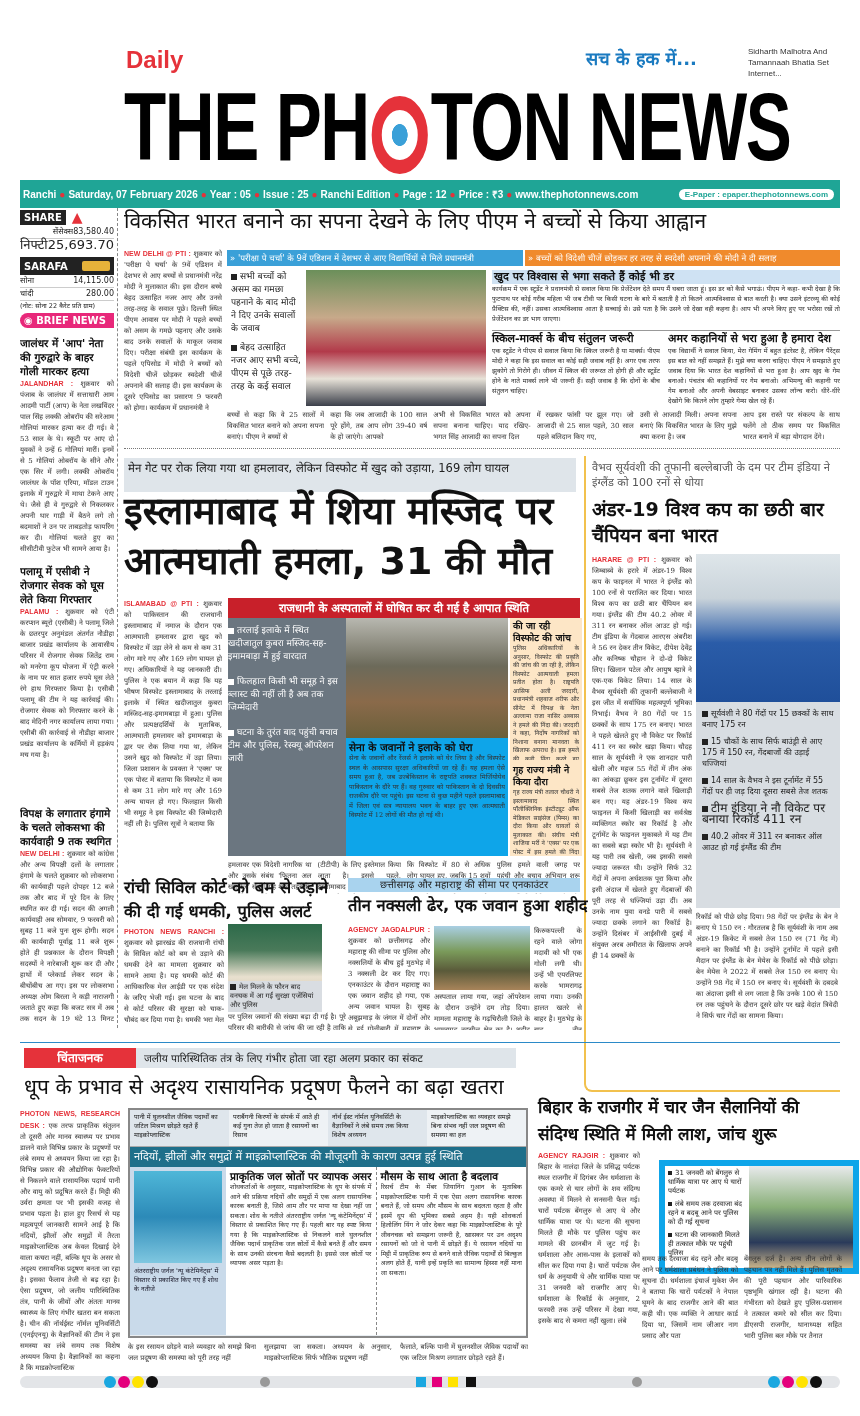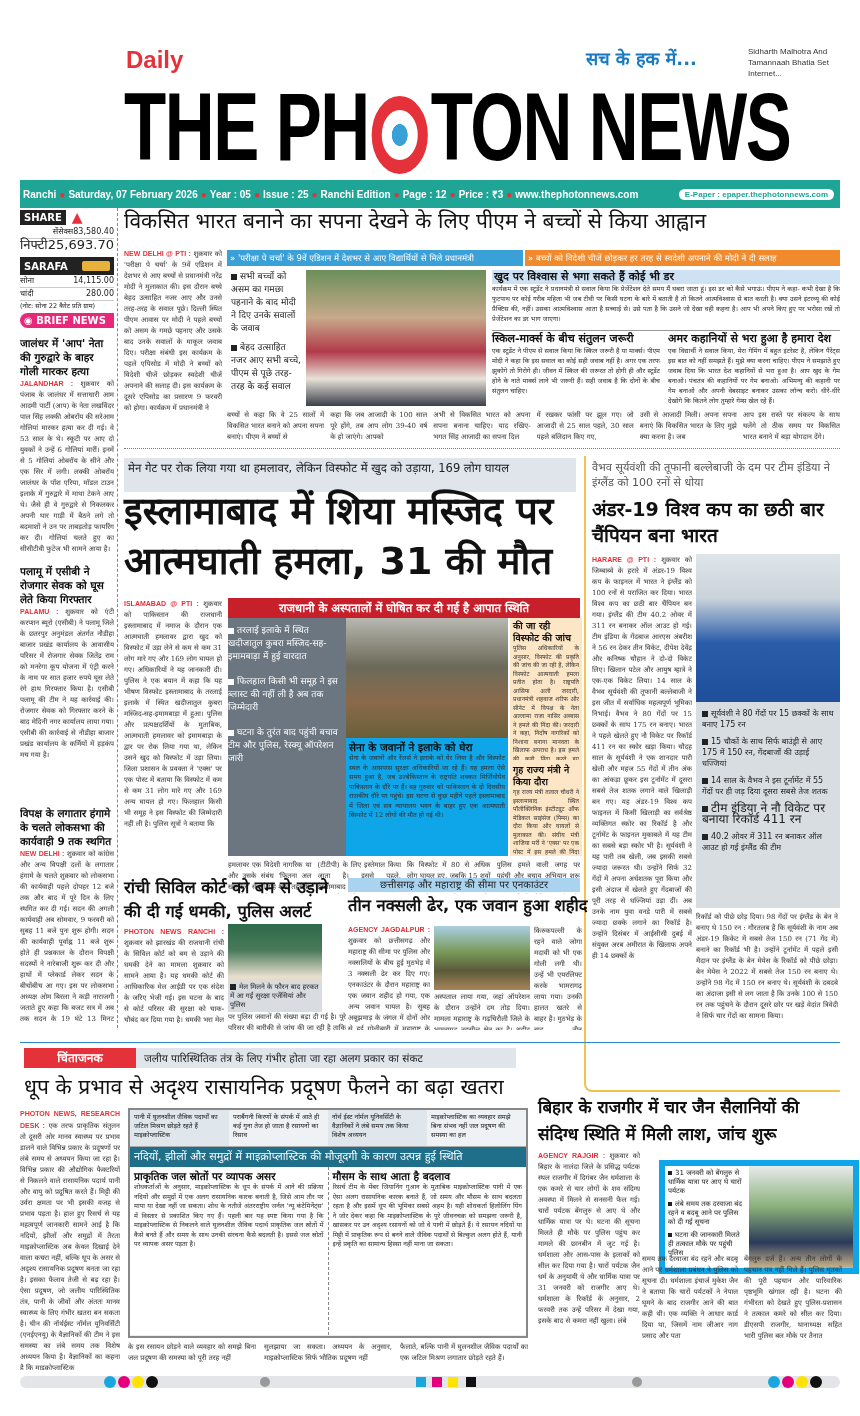--- a/index.html
+++ b/index.html
@@ -170,21 +170,21 @@
   <div class="bul" style="font-size:8px;line-height:11px;margin-top:6px;"><span class="sq"></span><span>15 चौकों के साथ सिर्फ बाउंड्री से आए 175 में 150 रन, गेंदबाजों की उड़ाई धज्जियां</span></div>
   <div class="bul" style="font-size:8px;line-height:11px;margin-top:6px;"><span class="sq"></span><span>14 साल के वैभव ने इस टूर्नामेंट में 55 गेंदों पर ही जड़ दिया दूसरा सबसे तेज शतक</span></div>
   <div class="bul" style="font-size:12px;line-height:11px;margin-top:6px;"><span class="sq"></span><span>टीम इंडिया ने नौ विकेट पर बनाया रिकॉर्ड 411 रन</span></div>
   <div class="bul" style="font-size:8px;line-height:11px;margin-top:6px;"><span class="sq"></span><span>40.2 ओवर में 311 रन बनाकर ऑल आउट हो गई इंग्लैंड की टीम</span></div>
 </div>
 <div class="abs txt" style="left:696px;top:912px;width:142px;height:174px;">रिकॉर्ड को पीछे छोड़ दिया। 98 गेंदों पर इंग्लैंड के बेन ने बनाए थे 150 रन : गौरतलब है कि सूर्यवंशी के नाम अब अंडर-19 क्रिकेट में सबसे तेज 150 रन (71 गेंद में) बनाने का रिकॉर्ड भी है। उन्होंने टूर्नामेंट में पहले इसी मैदान पर इंग्लैंड के बेन मेयेस के रिकॉर्ड को पीछे छोड़ा। बेन मेयेस ने 2022 में सबसे तेज 150 रन बनाए थे। उन्होंने 98 गेंद में 150 रन बनाए थे। सूर्यवंशी के दबदबे का अंदाजा इसी से लग जाता है कि उनके 100 से 150 रन तक पहुंचने के दौरान दूसरे छोर पर खड़े वेदांत त्रिवेदी ने सिर्फ चार गेंदों का सामना किया।</div>
 
 <div class="abs hd" style="left:124px;top:876px;width:222px;font-size:16.5px;line-height:24px;">रांची सिविल कोर्ट को बम से उड़ाने की दी गई धमकी, पुलिस अलर्ट</div>
 <div class="abs txt" style="left:124px;top:926px;width:100px;height:100px;"><span class="dl">PHOTON NEWS RANCHI :</span> <span>शुक्रवार को झारखंड की राजधानी रांची के सिविल कोर्ट को बम से उड़ाने की धमकी देने का मामला शुक्रवार को सामने आया है। यह धमकी कोर्ट की आधिकारिक मेल आईडी पर एक संदेश के जरिए भेजी गई। इस घटना के बाद से कोर्ट परिसर की सुरक्षा को चाक-चौबंद कर दिया गया है। धमकी भरा मेल मिलने के तुरंत बाद पुलिस और सुरक्षा एजेंसियां हरकत में आ गईं। कोर्ट परिसर में आने-जाने वाले हर व्यक्ति की सघन तलाशी ली जा रही है। कोर्ट के मुख्य द्वारों और संवेदनशील हिस्सों</span></div>
 <div class="abs photo" style="left:228px;top:924px;width:94px;height:88px;background:linear-gradient(180deg,#2d6a4a 0%,#4a7a5a 30%,#e8e0cf 60%,#c4b8a0 100%);">
-  <div style="position:absolute;left:0;bottom:0;width:100%;background:#d9dde2;font-size:7px;line-height:9px;padding:2px;"><span class="sq"></span><span>मेल मिलने के फौरन बाद हरकत में आ गईं सुरक्षा एजेंसियां और पुलिस</span></div>
+  <div style="position:absolute;left:0;bottom:0;width:100%;background:#d9dde2;font-size:7px;line-height:9px;padding:2px;"><span class="sq"></span><span>मेल मिलने के फौरन बाद वनचक में आ गईं सुरक्षा एजेंसियां और पुलिस</span></div>
 </div>
 <div class="abs txt" style="left:228px;top:1012px;width:118px;height:20px;">पर पुलिस जवानों की संख्या बढ़ा दी गई है। पूरे परिसर की बारीकी से जांच की जा रही है ताकि किसी भी संदिग्ध वस्तु का पता लगाया जा सके। कोर्ट परिसर में लगे कैमरों की फीड पर पुलिस की टीम लगातार नजर बनाए हुए है।</div>
 
 <div class="abs" style="left:348px;top:878px;width:232px;height:14px;background:#a9d3ee;font-size:10px;line-height:14px;text-align:center;white-space:nowrap;overflow:hidden;">छत्तीसगढ़ और महाराष्ट्र की सीमा पर एनकाउंटर</div>
 <div class="abs hd" style="left:348px;top:894px;width:232px;font-size:16.5px;line-height:24px;white-space:nowrap;">तीन नक्सली ढेर, एक जवान हुआ शहीद</div>
 <div class="abs txt" style="left:348px;top:924px;width:82px;height:106px;"><span class="dl">AGENCY JAGDALPUR :</span> <span>शुक्रवार को छत्तीसगढ़ और महाराष्ट्र की सीमा पर पुलिस और नक्सलियों के बीच हुई मुठभेड़ में 3 नक्सली ढेर कर दिए गए। एनकाउंटर के दौरान महाराष्ट्र का एक जवान शहीद हो गया, एक अन्य जवान घायल है। सुबह अबूझमाड़ के जंगल में दोनों ओर से हुई गोलीबारी में महाराष्ट्र के सी-60 कमांडोज ने 3 नक्सलियों को मार गिराया। नक्सलियों की ओर से फायरिंग में कॉन्स्टेबल दीपक चिन्ना मदावी (38 साल) को गोली लग गई। उन्हें तुरंत एयरलिफ्ट कर भामरागढ़ के</span></div>
 <div class="abs photo" style="left:434px;top:926px;width:96px;height:64px;background:linear-gradient(180deg,#a9cfe3 0%,#7a9a5a 40%,#5a5a3a 70%,#a8845a 100%);"></div>
 <div class="abs txt" style="left:434px;top:992px;width:96px;height:38px;">अस्पताल लाया गया, जहां ऑपरेशन के दौरान उन्होंने दम तोड़ दिया। मामला महाराष्ट्र के गढ़चिरौली जिले के भामरागढ़ तहसील क्षेत्र का है। शहीद जवान दीपक को गार्ड ऑफ ऑनर देकर शव पूजाम रवाना किया गया है। इस मुठभेड़ में एक और जवान</div>
 <div class="abs txt" style="left:534px;top:926px;width:48px;height:104px;">किरुकपल्ली के रहने वाले जोगा मदावी को भी एक गोली लगी थी। उन्हें भी एयरलिफ्ट करके भामरागढ़ लाया गया। उनकी हालत खतरे से बाहर है। मुठभेड़ के बाद तीन माओवादियों के शव (2 पुरुष और एक महिला) बरामद किए गए हैं। इसके साथ ही एके-47 और एक एसएलआर राइफल बरामद की गई है। मारे गए नक्सलियों की पहचान नहीं हो सकी है। मुठभेड़ की पुष्टि महाराष्ट्र पुलिस ने की है। इलाके में ऑपरेशन और तलाशी अभियान जारी है।</div>
 
@@ -196,20 +196,24 @@
 
 <div class="abs" style="left:128px;top:1108px;width:400px;height:230px;border:2px solid #888;background:#e9eef2;">
   <div style="display:flex;background:#dfe6ec;border-bottom:1px solid #aaa;">
     <div class="bul" style="flex:1;font-size:6.5px;line-height:9px;padding:3px 4px;height:36px;">पानी में घुलनशील जैविक पदार्थों का जटिल मिश्रण छोड़ते रहते हैं माइक्रोप्लास्टिक</div>
     <div class="bul" style="flex:1;font-size:6.5px;line-height:9px;padding:3px 4px;height:36px;background:#eef2f5;">पराबैंगनी किरणों के संपर्क में आते ही कई गुना तेज हो जाता है रसायनों का रिसाव</div>
     <div class="bul" style="flex:1;font-size:6.5px;line-height:9px;padding:3px 4px;height:36px;">नॉर्थ ईस्ट नॉर्मल यूनिवर्सिटी के वैज्ञानिकों ने लंबे समय तक किया विशेष अध्ययन</div>
     <div class="bul" style="flex:1;font-size:6.5px;line-height:9px;padding:3px 4px;height:36px;background:#eef2f5;">माइक्रोप्लास्टिक का व्यवहार समझे बिना संभव नहीं जल प्रदूषण की समस्या का हल</div>
   </div>
   <div style="background:#1f6f8a;color:#fff;font-size:11px;line-height:20px;padding-left:4px;white-space:nowrap;overflow:hidden;">नदियों, झीलों और समुद्रों में माइक्रोप्लास्टिक की मौजूदगी के कारण उत्पन्न हुई स्थिति</div>
   <div style="display:flex;height:168px;background:#fff;">
+    <div style="width:96px;background:#c9daea;padding:4px;">
+      <div class="photo" style="width:88px;height:92px;background:linear-gradient(180deg,#4fb7d8 0%,#2c8ab8 50%,#7fc7e0 100%);"></div>
+      <div style="font-size:6.5px;line-height:9px;margin-top:4px;color:#223;">अंतरराष्ट्रीय जर्नल 'न्यू कंटेमिनेंट्स' में विस्तार से प्रकाशित किए गए हैं शोध के नतीजे</div>
+    </div>
     <div style="flex:1;padding:2px 4px;border-right:1px dashed #888;">
       <div class="hd" style="font-size:10.5px;line-height:14px;">प्राकृतिक जल स्रोतों पर व्यापक असर</div>
       <div class="txt" style="font-size:6.5px;line-height:9.5px;height:140px;">शोधकर्ताओं के अनुसार, माइक्रोप्लास्टिक के धूप के संपर्क में आने की प्रक्रिया नदियों और समुद्रों में एक अलग रासायनिक कारक बनाती है, जिसे आम तौर पर मापा या देखा नहीं जा सकता। शोध के नतीजे अंतरराष्ट्रीय जर्नल 'न्यू कंटेमिनेंट्स' में विस्तार से प्रकाशित किए गए हैं। पहली बार यह स्पष्ट किया गया है कि माइक्रोप्लास्टिक से निकलने वाले घुलनशील जैविक पदार्थ प्राकृतिक जल स्रोतों में कैसे बनते हैं और समय के साथ उनकी संरचना कैसे बदलती है। इससे जल स्रोतों पर व्यापक असर पड़ता है।</div>
     </div>
     <div style="flex:1;padding:2px 4px;">
       <div class="hd" style="font-size:10.5px;line-height:14px;">मौसम के साथ आता है बदलाव</div>
       <div class="txt" style="font-size:6.5px;line-height:9.5px;height:140px;">रिसर्च टीम के मेंबर जियानिंग गुआन के मुताबिक माइक्रोप्लास्टिक पानी में एक ऐसा अलग रासायनिक कारक बनाते हैं, जो समय और मौसम के साथ बदलता रहता है और इसमें धूप की भूमिका सबसे अहम है। यही शोधकर्ता हिलोलिंग यिंग ने जोर देकर कहा कि माइक्रोप्लास्टिक के पूरे जीवनचक्र को समझना जरूरी है, खासकर पर उन अदृश्य रसायनों को जो वे पानी में छोड़ते हैं। ये रसायन नदियों या मिट्टी में प्राकृतिक रूप से बनने वाले जैविक पदार्थों से बिल्कुल अलग होते हैं, यानी इन्हें प्रकृति का सामान्य हिस्सा नहीं माना जा सकता।</div>
     </div>
   </div>
 </div>

